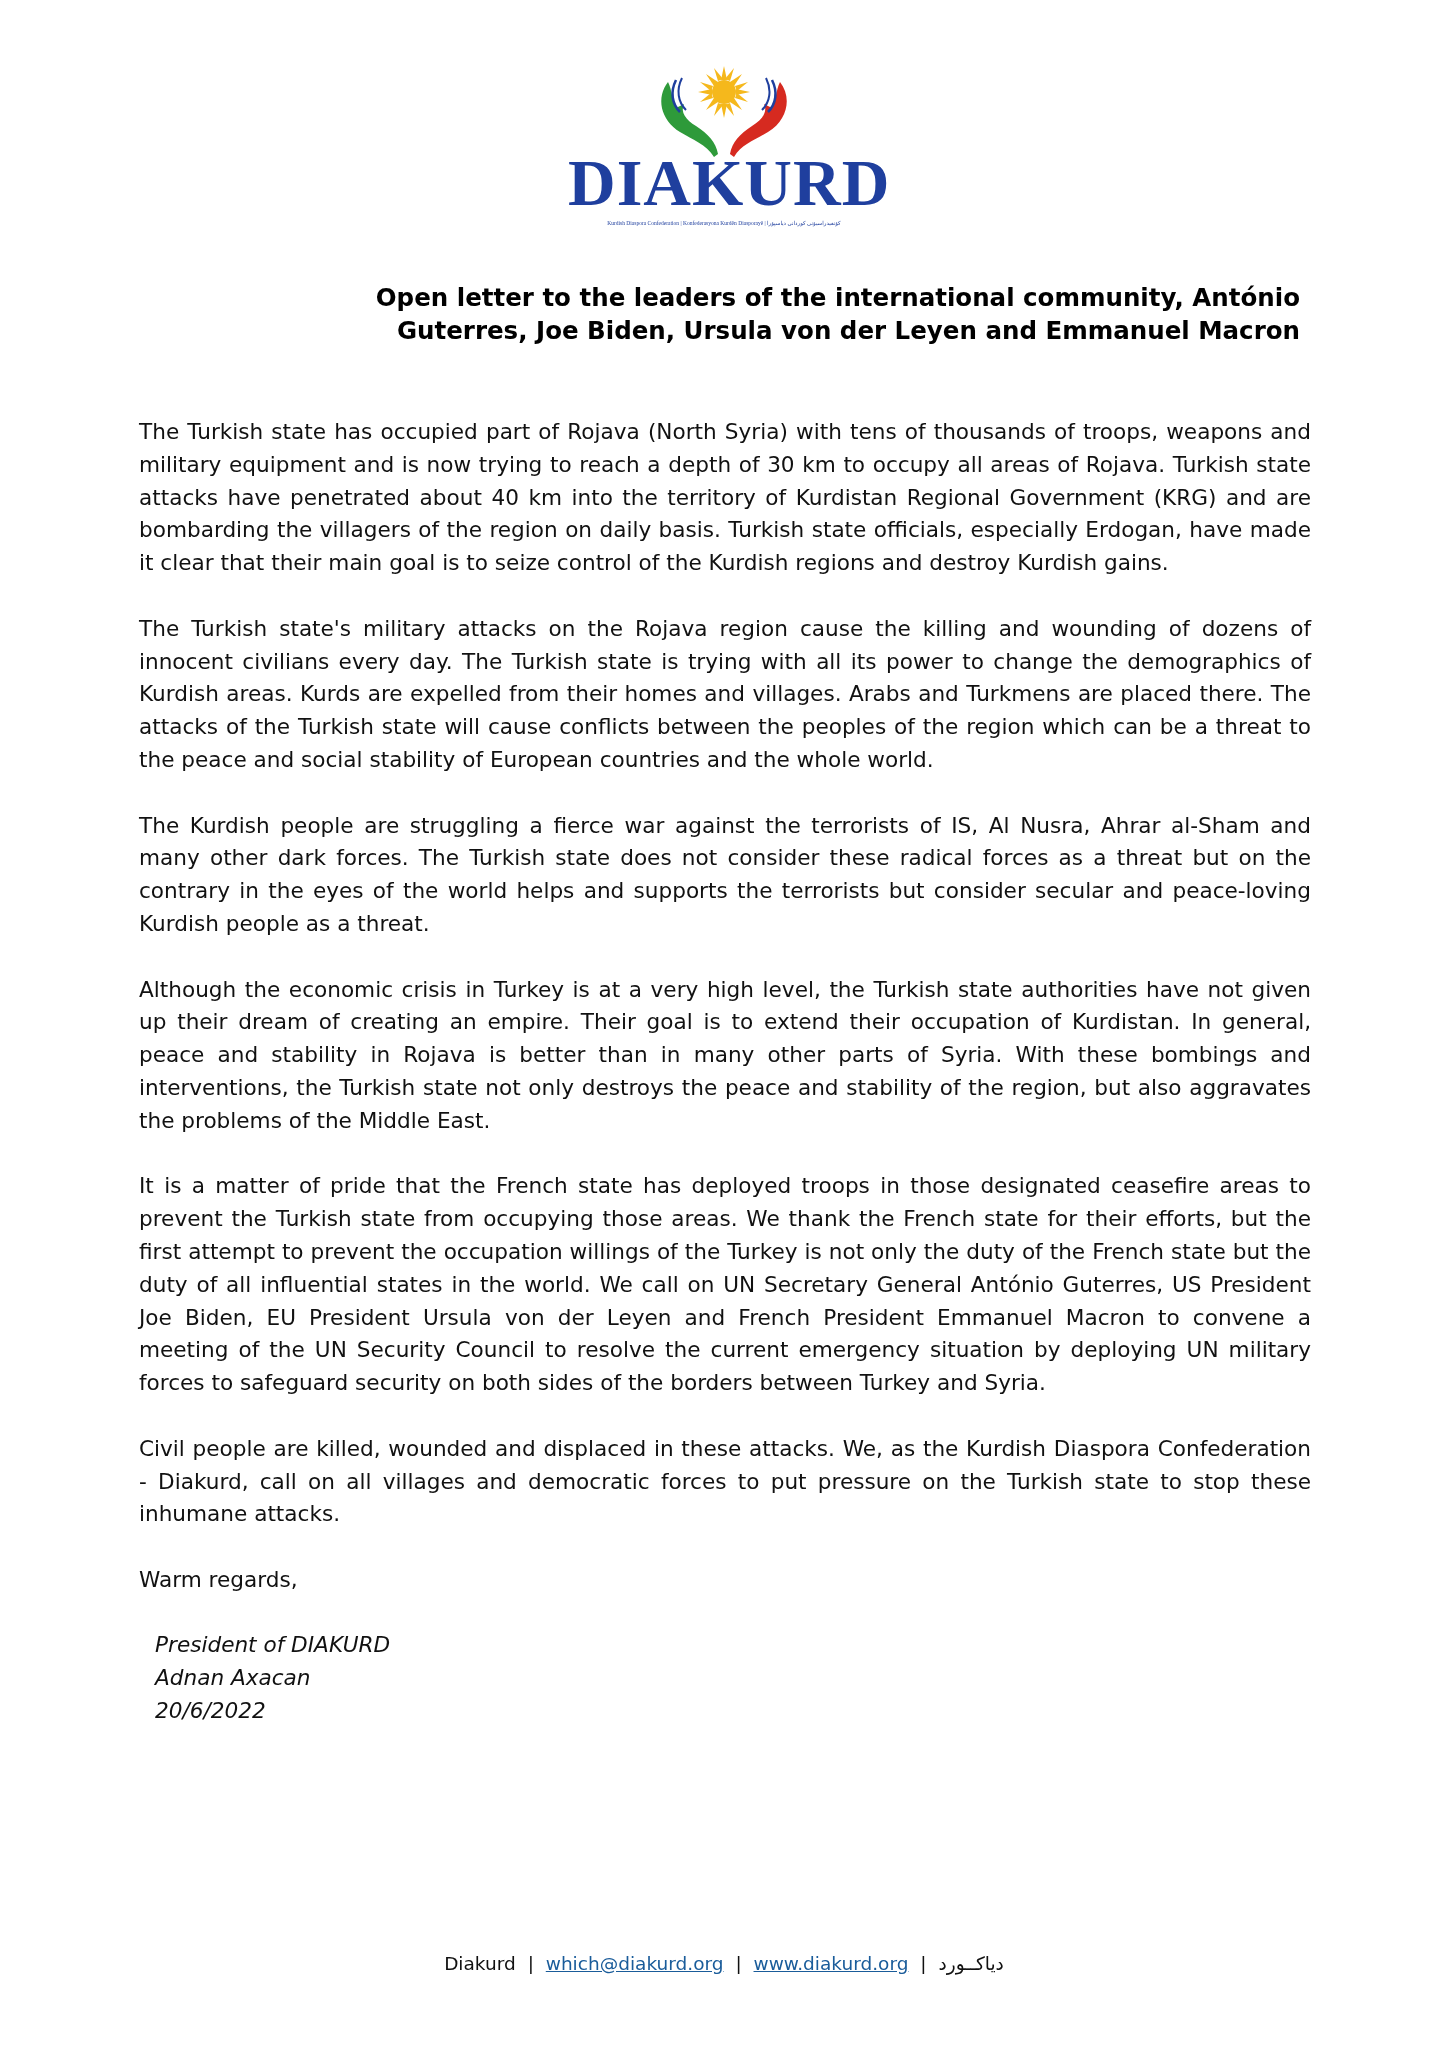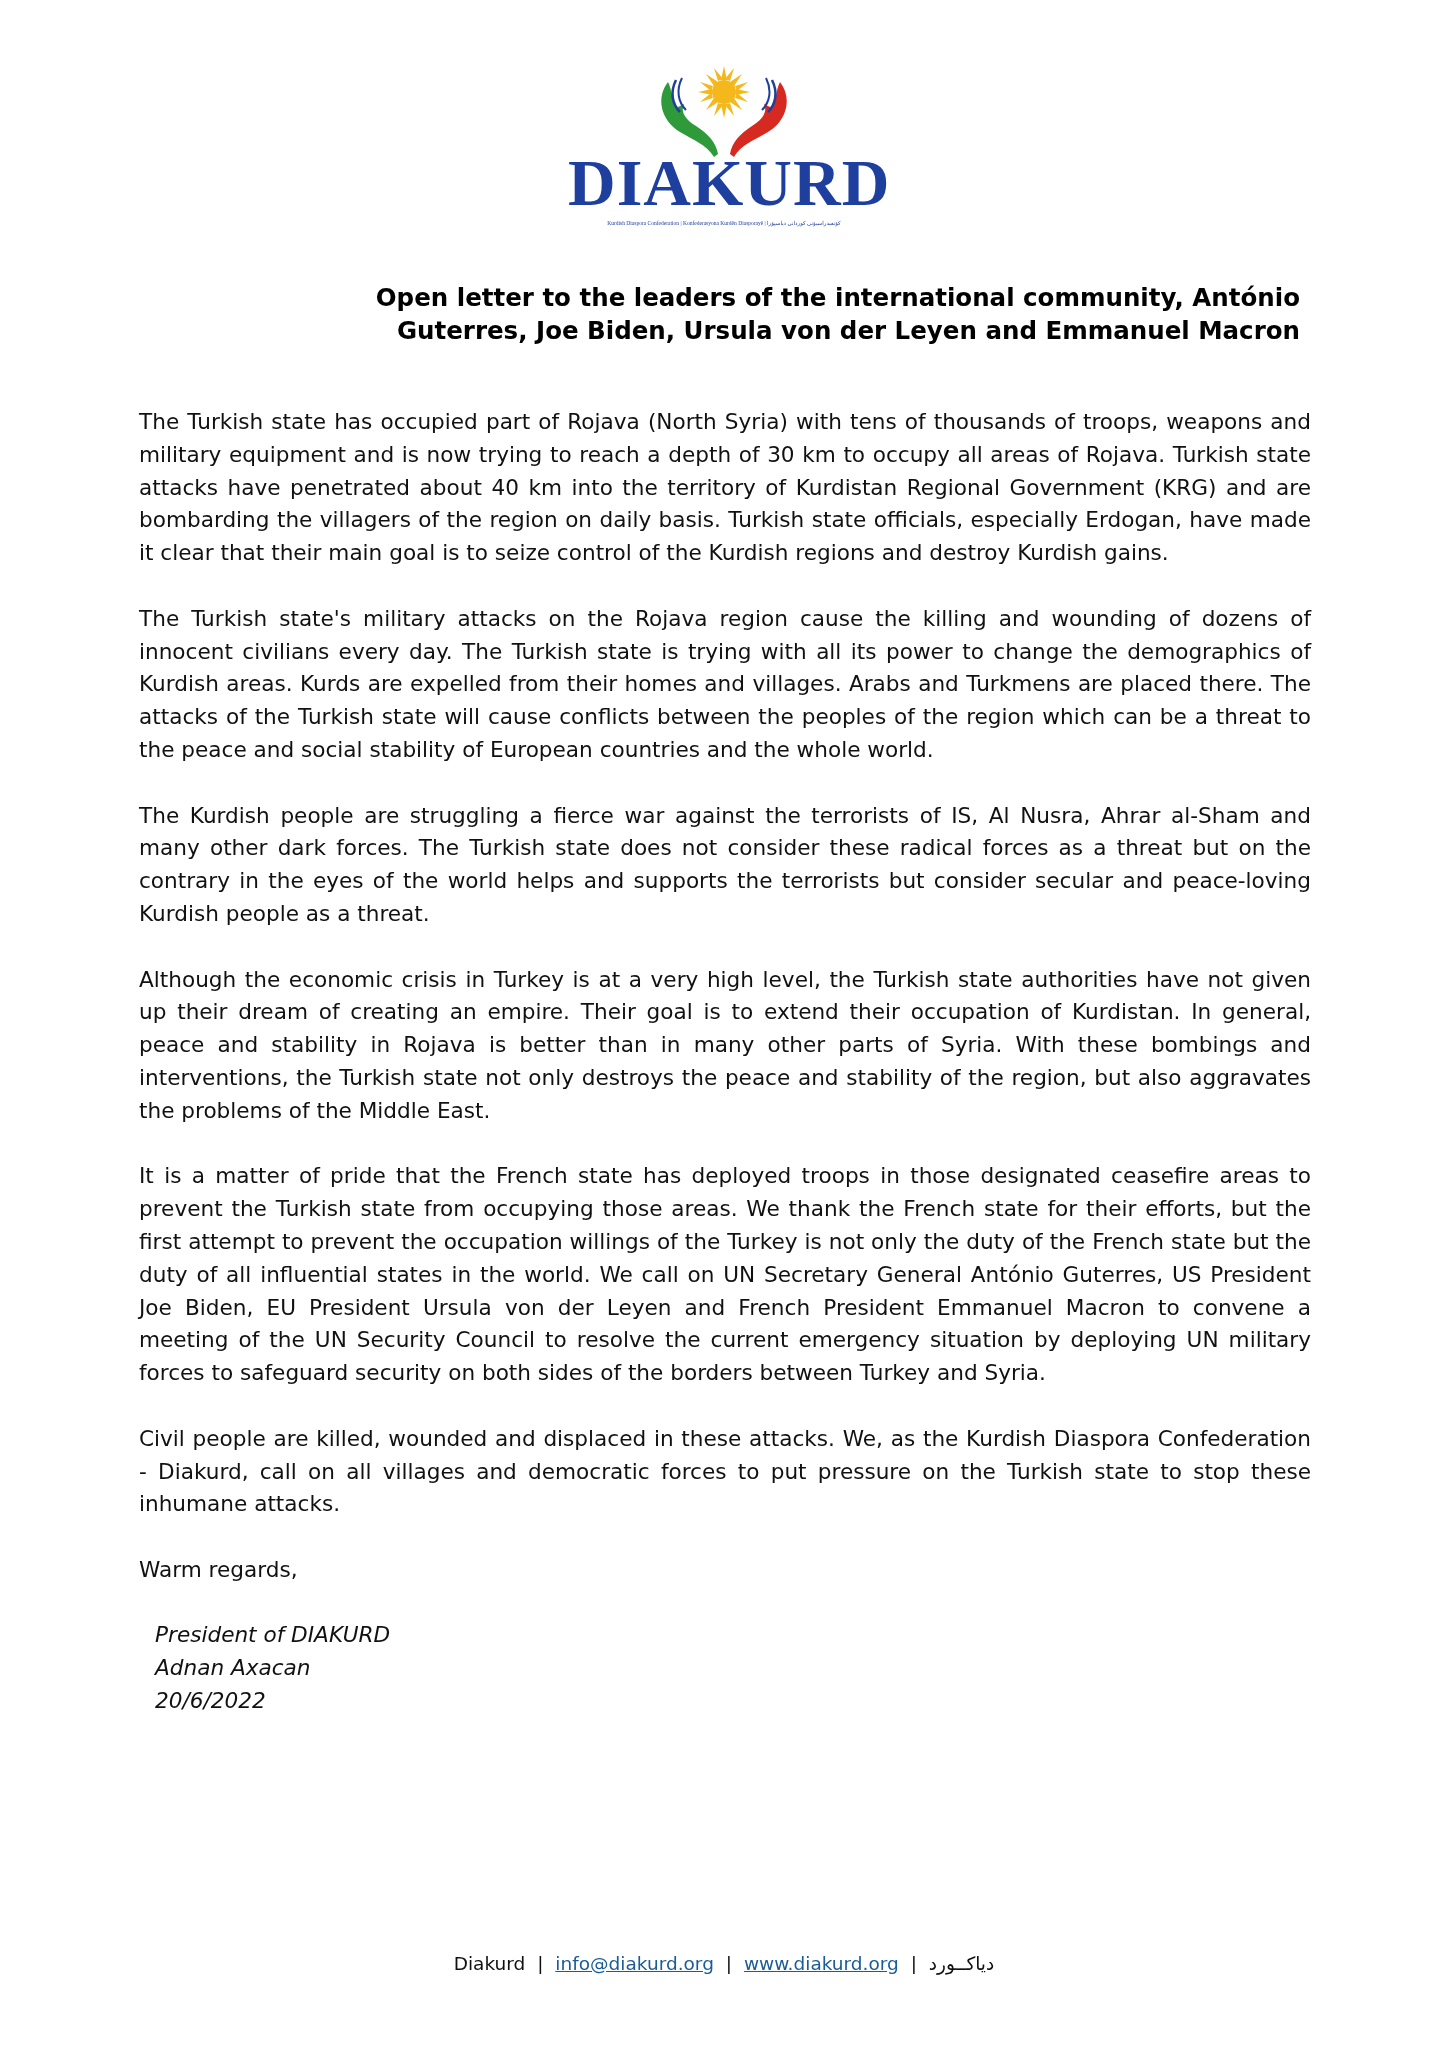--- a/index.html
+++ b/index.html
@@ -2,21 +2,21 @@
 <html><head>
 <meta charset="utf-8">
 <style>
   html, body { margin: 0; padding: 0; background: #ffffff; }
   body { width: 1448px; height: 2048px; position: relative; overflow: hidden; color: #111111; font-family: "DejaVu Sans", sans-serif; }
   .logo { position: absolute; left: 568px; top: 62px; width: 312px; height: 170px; }
   .logo svg { display: block; }
   .logo-word { position: absolute; left: 0; top: 88px; width: 312px; text-align: center; font-family: "Liberation Serif", serif; font-weight: bold; font-size: 66px; letter-spacing: 1px; color: #1f3f9e; line-height: 66px; }
   .logo-tag { position: absolute; left: 0; top: 158px; width: 312px; text-align: center; font-family: "Liberation Serif", serif; font-size: 5.5px; color: #1f3f9e; white-space: nowrap; }
   .title { position: absolute; left: 150px; top: 281px; width: 1150px; text-align: right; font-family: "DejaVu Sans", sans-serif; font-weight: bold; font-size: 24.5px; line-height: 33px; color: #000; }
-  .body { position: absolute; left: 139px; top: 406px; width: 1172px; font-size: 21.6px; line-height: 32.8px; color: #111; }
+  .body { position: absolute; left: 139px; top: 416px; width: 1172px; font-size: 21.6px; line-height: 32.8px; color: #111; }
   .body p { margin: 0 0 32.8px 0; text-align: justify; }
   .sig { margin: 16px; font-style: italic; }
   .sig div { line-height: 32.8px; }
   .footer { position: absolute; left: 0; width: 1448px; top: 1953px; text-align: center; font-size: 18.5px; color: #111; }
   .footer a { color: #1a5c9a; text-decoration: underline; }
   .footer .sep { margin: 0 6px; }
 </style>
 </head>
 <body>
 
@@ -73,18 +73,18 @@
   <div class="sig">
     <div>President of DIAKURD</div>
     <div>Adnan Axacan</div>
     <div>20/6/2022</div>
   </div>
 </div>
 
 <div class="footer">
   <span>Diakurd</span>
   <span class="sep">|</span>
-  <a href="info@diakurd.org">info@diakurd.org</a>
+  <a href="info@diakurd.org">which@diakurd.org</a>
   <span class="sep">|</span>
   <a href="www.diakurd.org">www.diakurd.org</a>
   <span class="sep">|</span>
   <span dir="rtl">دیاکــورد</span>
 </div>
 
 </body></html>

